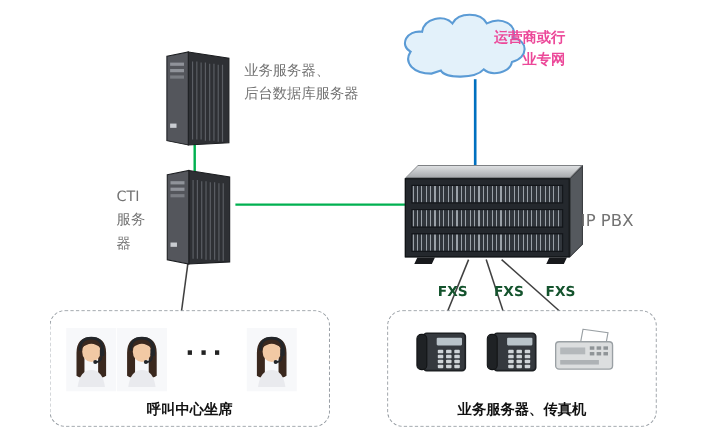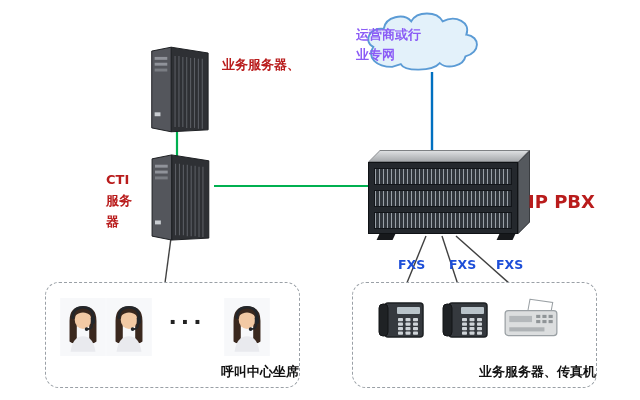--- a/index.html
+++ b/index.html
@@ -4,61 +4,61 @@
 <style>
   *{box-sizing:border-box}
   html,body{margin:0;padding:0}
   body{width:640px;height:400px;position:relative;overflow:hidden;background:#ffffff;
        font-family:"DejaVu Sans","Liberation Sans",sans-serif;color:#111}
 
   .layer{position:absolute;left:0;top:0;width:640px;height:400px}
   #lines{z-index:0}
   .node{position:absolute;z-index:1}
 
-  .label{position:absolute;z-index:2;font-weight:bold;font-size:13px;line-height:1.6;white-space:nowrap;color:#b91c1c}
+  .label{position:absolute;z-index:2;font-weight:normal;font-size:13px;line-height:1.6;white-space:nowrap;color:#737373}
 
   
   .cloud-wrap{left:356px;top:8px;width:158px;height:76px}
-  .cloud-text{position:absolute;left:0;right:0;top:17px;text-align:left;font-weight:bold;
-              font-size:13px;line-height:1.5;color:#8b5cf6}
+  .cloud-text{position:absolute;left:0;right:0;top:17px;text-align:right;font-weight:bold;
+              font-size:13px;line-height:1.5;color:#ec4899}
 
   
   .pbx-top{left:368px;top:150px;width:150px;height:12px;background:linear-gradient(#dddfe1,#a8abae);
            border:1px solid #7e8184;transform:skewX(-45deg);transform-origin:left bottom}
   .pbx-side{left:518px;top:162px;width:12px;height:72px;background:#55595e;
             border:1px solid #3a3d41;transform:skewY(-45deg);transform-origin:left top}
   .pbx-front{left:368px;top:162px;width:150px;height:72px;background:#24282d;border:1px solid #0f1215}
   .pbx-row{position:absolute;left:5px;right:5px;height:17px;border:1px solid #121519;
            background:repeating-linear-gradient(90deg,#9aa1a8 0 1px,#31363c 1px 4px)}
   .pbx-row.r1{top:5px}.pbx-row.r2{top:27px}.pbx-row.r3{top:49px}
   .pbx-foot{position:absolute;top:234px;width:16px;height:6px;background:#17191c;transform:skewX(-25deg)}
   .pbx-foot.f1{left:378px}.pbx-foot.f2{left:498px}
 
   
   .group{position:absolute;z-index:1;border:1.6px dashed #9aa0a6;border-radius:14px;background:#fff}
-  .group-label{position:absolute;left:0;right:0;bottom:6px;text-align:right;font-weight:bold;
+  .group-label{position:absolute;left:0;right:0;bottom:6px;text-align:center;font-weight:bold;
                font-size:13px;color:#111}
   .callcenter{left:45px;top:282px;width:255px;height:106px}
   .office{left:352px;top:282px;width:245px;height:106px}
 
   .agent{position:absolute;width:46px;height:58px}
   .agent.a1{left:14px;top:15px}.agent.a2{left:60px;top:15px}.agent.a3{left:178px;top:15px}
   .dots{position:absolute;left:108px;top:26px;width:66px;text-align:center;
         font-size:22px;font-weight:bold;letter-spacing:4px;color:#222}
 
   .phone{position:absolute;width:48px;height:42px;top:16px}
   .phone.p1{left:24px}.phone.p2{left:88px}
   .fax{position:absolute;width:60px;height:44px;left:148px;top:14px}
 
-  .fxs{position:absolute;z-index:2;font-weight:bold;font-size:12.5px;color:#1d4ed8}
+  .fxs{position:absolute;z-index:2;font-weight:bold;font-size:12.5px;color:#14532d}
   .fxs.x1{left:398px;top:257px}.fxs.x2{left:449px;top:257px}.fxs.x3{left:496px;top:257px}
 
   .lbl-appserver{left:222px;top:55px}
   .lbl-cti{left:106px;top:170px}
-  .lbl-pbx{left:528px;top:188px;font-size:18px}
+  .lbl-pbx{left:528px;top:188px;font-size:15px}
 </style>
 </head>
 <body>
 
 <svg id="lines" class="layer" viewBox="0 0 640 400">
   <line x1="177" y1="125" x2="177" y2="156" stroke="#00b050" stroke-width="2.2"></line>
   <line x1="214" y1="186" x2="369" y2="186" stroke="#00b050" stroke-width="2.2"></line>
   <line x1="432" y1="72" x2="432" y2="152" stroke="#0070c0" stroke-width="2.4"></line>
   <line x1="171" y1="238" x2="165" y2="283" stroke="#404040" stroke-width="1.4"></line>
   <line x1="426" y1="236" x2="400" y2="300" stroke="#404040" stroke-width="1.4"></line>
@@ -98,20 +98,21 @@
     <line x1="58" y1="15" x2="58" y2="87"></line>
       <line x1="62" y1="15" x2="62" y2="87"></line>
   </g>
   <rect x="13" y="13" width="13" height="3" fill="#90939a"></rect>
   <rect x="13" y="19" width="13" height="3" fill="#90939a"></rect>
   <rect x="13" y="25" width="13" height="3" fill="#7a7d83"></rect>
   <rect x="13" y="70" width="6" height="4" fill="#c9ccd1"></rect>
 </svg>
 <div class="label lbl-appserver">
   <div>业务服务器、</div>
+  <div>后台数据库服务器</div>
 </div>
 
 <svg class="node" style="left:140px;top:152px" width="75" height="90" viewBox="0 0 72 92">
   <polygon points="30,3 68,9 68,88 30,90" fill="#2e3034" stroke="#1c1e21" stroke-width="1"></polygon>
   <polygon points="10,7 30,3 30,90 10,86" fill="#54565c" stroke="#1c1e21" stroke-width="1"></polygon>
   <g stroke="#5b5e64" stroke-width="1.1">
     <line x1="34" y1="12" x2="34" y2="85"></line>
       <line x1="38" y1="12" x2="38" y2="85"></line>
     <line x1="42" y1="13" x2="42" y2="85"></line>
       <line x1="46" y1="13" x2="46" y2="86"></line>

